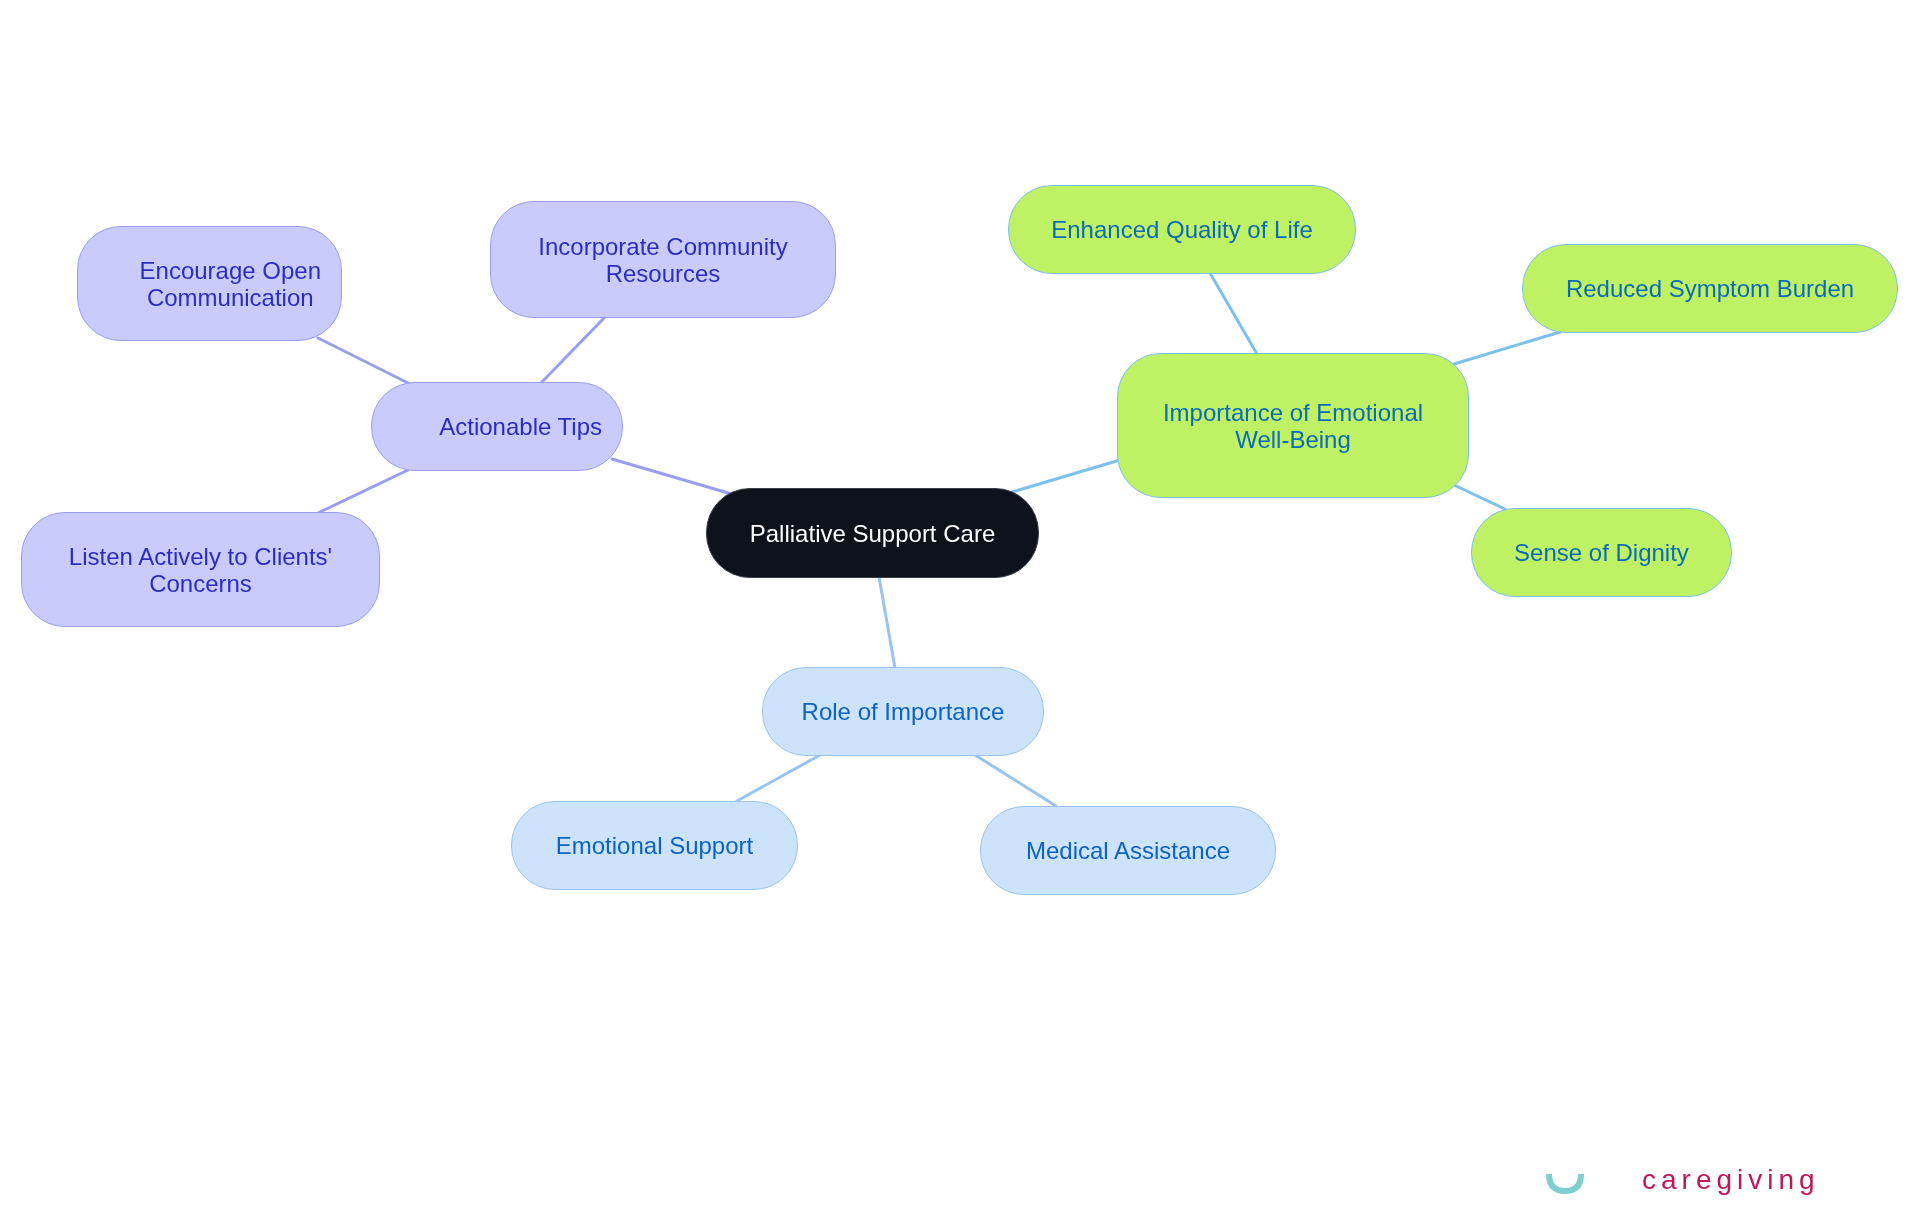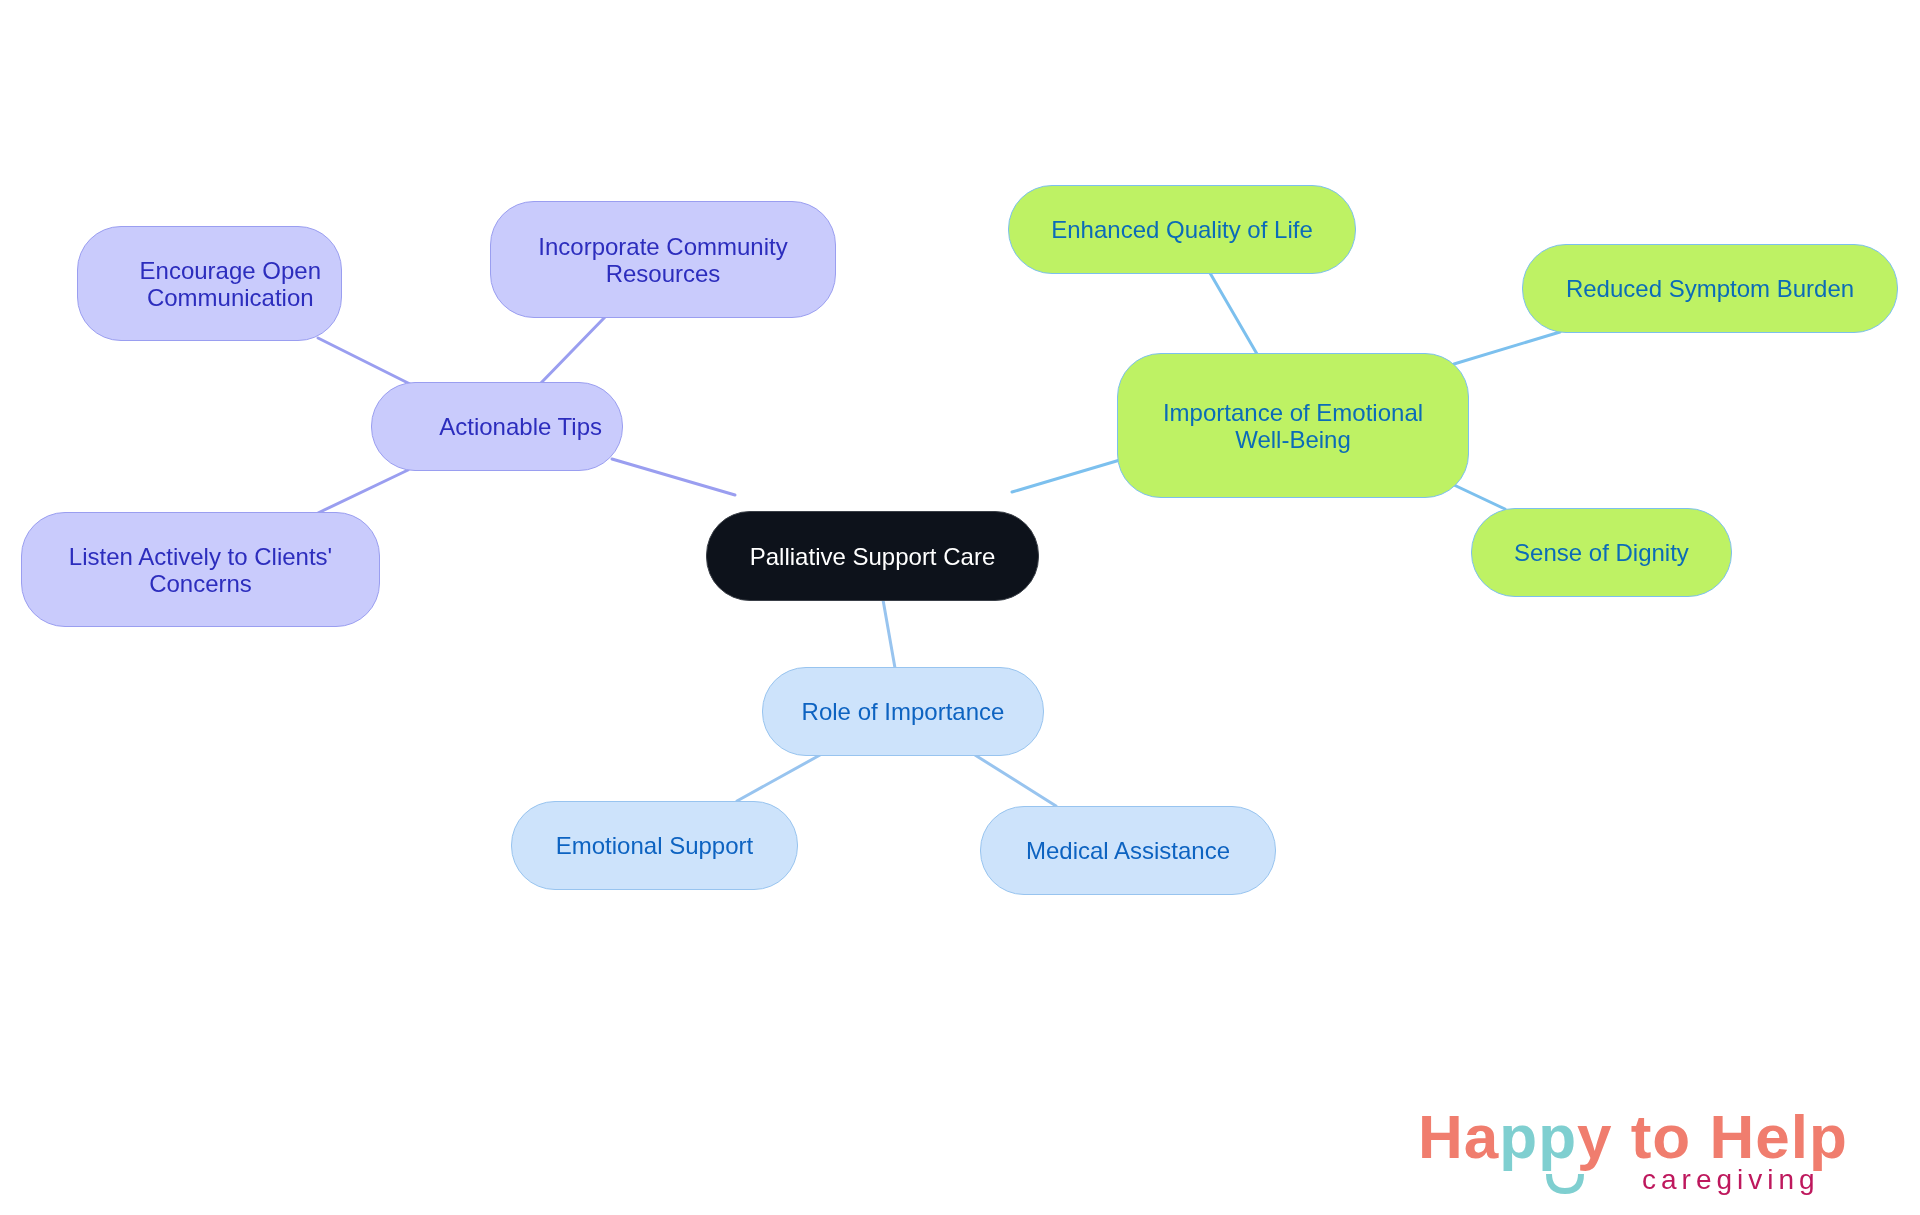--- a/index.html
+++ b/index.html
@@ -38,21 +38,21 @@
 
     <line x1="1257" y1="354" x2="1210" y2="273" stroke="#7cc0ee"></line>
     <line x1="1454" y1="364" x2="1560" y2="332" stroke="#7cc0ee"></line>
     <line x1="1418" y1="468" x2="1505" y2="509" stroke="#7cc0ee"></line>
 
     <line x1="820" y1="755" x2="737" y2="801" stroke="#98c4ef"></line>
     <line x1="975" y1="755" x2="1056" y2="806" stroke="#98c4ef"></line>
   </g>
 </svg>
 
-<div class="node root" style="left:706px; top:488px; width:333px; height:90px;margin-top:23px;">
+<div class="node root" style="left:706px; top:488px; width:333px; height:90px;">
   <span>Palliative Support Care</span>
 </div>
 
 <div class="node purple" style="left:371px; top:382px; width:252px; height:89px;justify-content:flex-end;">
   <span>Actionable Tips</span>
 </div>
 <div class="node purple" style="left:77px; top:226px; width:265px; height:115px;justify-content:flex-end;">
   <span>Encourage Open
 Communication</span>
 </div>
@@ -83,18 +83,17 @@
   <span>Role of Importance</span>
 </div>
 <div class="node pale" style="left:511px; top:801px; width:287px; height:89px;">
   <span>Emotional Support</span>
 </div>
 <div class="node pale" style="left:980px; top:806px; width:296px; height:89px;">
   <span>Medical Assistance</span>
 </div>
 
 <div class="logo">
-  <div class="logo-main"><span>Ha</span><span class="teal">pp</span><span>y to Help</span></div>
   <svg class="smile" viewBox="0 0 40 22">
     <path d="M4 2 Q4 19 20 19 Q36 19 36 2" stroke="#7fcfd0" stroke-width="6" fill="none" stroke-linecap="butt"></path>
   </svg>
   <div class="logo-sub">caregiving</div>
 </div>
 
 </body></html>

